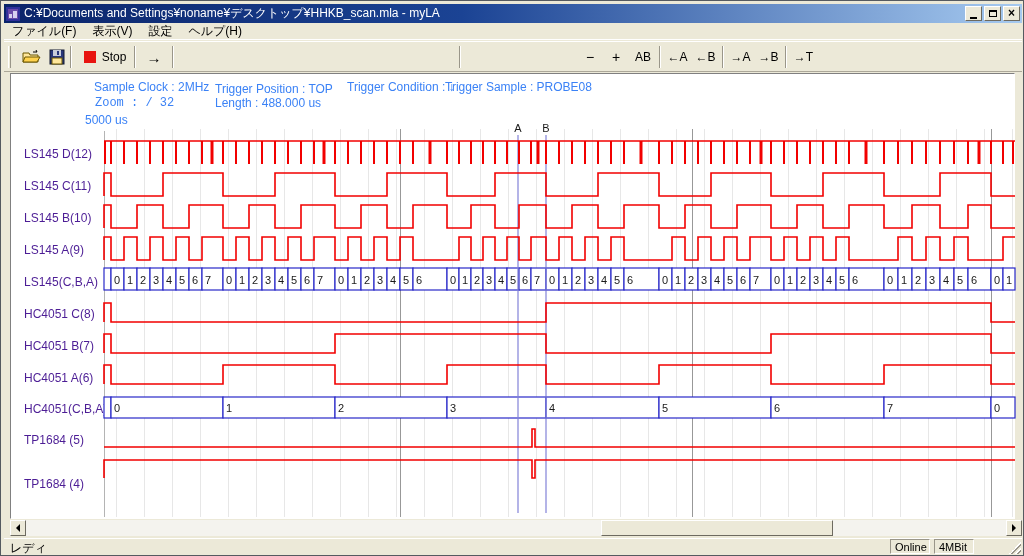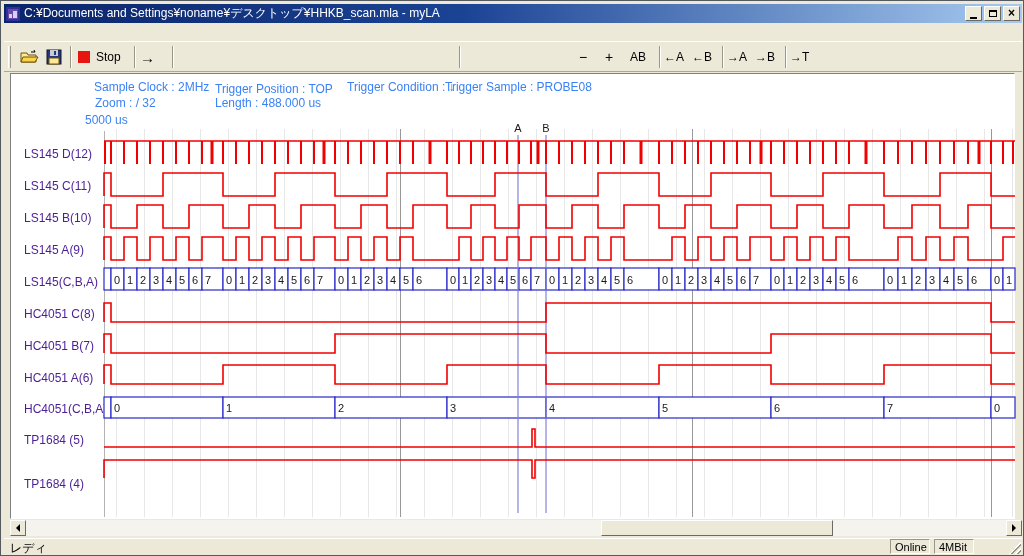--- a/index.html
+++ b/index.html
@@ -39,21 +39,21 @@
   #toolbar{
     position:absolute;left:3px;top:40px;width:1018px;height:31px;
     border-top:1px solid #fff;border-bottom:1px solid #aca899;
     font-size:12px;color:#000;
   }
   .tb-sep{position:absolute;top:4px;width:2px;height:22px;
     border-left:1px solid #9a9689;border-right:1px solid #fff;}
   .tb-grip{position:absolute;top:4px;left:4px;width:3px;height:22px;
     border-left:1px solid #fff;border-right:1px solid #9a9689;}
   .tb-btn{position:absolute;top:3px;height:24px;display:flex;align-items:center;
-    justify-content:flex-start;}
+    justify-content:center;}
   .combo{position:absolute;top:4px;height:21px;background:#fff;
     border:1px solid;border-color:#808080 #fff #fff #808080;
     box-shadow:inset 1px 1px 0 #b9b6a8;
     display:flex;align-items:center;font-size:11px;margin-top:27px;}
   .combo .val{flex:1;padding:0 4px;white-space:nowrap;overflow:hidden;}
   .combo .drop{width:16px;height:17px;margin:1px;background:#ece9d8;
     border:1px solid;border-color:#fff #808080 #808080 #fff;
     display:flex;align-items:center;justify-content:center;font-size:7px;color:#000;}
   #stop-square{width:12px;height:12px;background:#e81410;margin-right:6px;}
   #slider-track{position:absolute;left:468px;top:54px;width:100px;height:3px;
@@ -110,20 +110,26 @@
         </div>
       <div class="titlebtn">
           <span class="glyph-max"></span>
         </div>
       <div class="titlebtn">
           <span class="glyph-close">×</span>
         </div>
     </div>
   </div>
 
+  <div id="menubar">
+    <span class="menu-item">ファイル(F)</span>
+    <span class="menu-item">表示(V)</span>
+    <span class="menu-item">設定</span>
+    <span class="menu-item">ヘルプ(H)</span>
+  </div>
 
   <div id="toolbar">
     <div class="tb-grip"></div>
 
     <div class="tb-btn" style="left:16px;width:22px;">
       <svg width="19" height="16" viewBox="0 0 19 16">
         <path d="M1 4 L7 4 L8 6 L16 6 L16 13 L1 13 Z" fill="#ffe79c" stroke="#6b5600"></path>
         <path d="M3 8 L18 8 L15 13 L1 13 Z" fill="#ffd24e" stroke="#6b5600"></path>
         <path d="M11 3 L15 3 L14 1" fill="none" stroke="#000"></path>
       </svg>
@@ -207,21 +213,21 @@
     <div class="tb-btn" style="left:786px;width:27px;">
         <span>→T</span>
       </div>
   </div>
 
   <div id="panel">
     <div class="info-text" style="left:83px;top:6px;">Sample Clock : 2MHz</div>
     <div class="info-text" style="left:204px;top:8px;">Trigger Position : TOP</div>
     <div class="info-text" style="left:336px;top:6px;">Trigger Condition : ↓</div>
     <div class="info-text" style="left:434px;top:6px;">Trigger Sample : PROBE08</div>
-    <div class="info-text" style="left:84px;top:22px;">Zoom : /  32</div>
+    <div class="info-text" style="left:84px;top:22px;font-family:Liberation Mono, monospace;">Zoom : /  32</div>
     <div class="info-text" style="left:204px;top:22px;">Length : 488.000 us</div>
     <div class="info-text" style="left:74px;top:39px;">5000 us</div>
     <div id="labels">
         <div class="sig-label" style="top: 80px;">LS145 D(12)</div>
         <div class="sig-label" style="top: 112px;">LS145 C(11)</div>
         <div class="sig-label" style="top: 144px;">LS145 B(10)</div>
         <div class="sig-label" style="top: 176px;">LS145 A(9)</div>
         <div class="sig-label" style="top: 208px;">LS145(C,B,A)</div>
         <div class="sig-label" style="top: 240px;">HC4051 C(8)</div>
         <div class="sig-label" style="top: 272px;">HC4051 B(7)</div>

